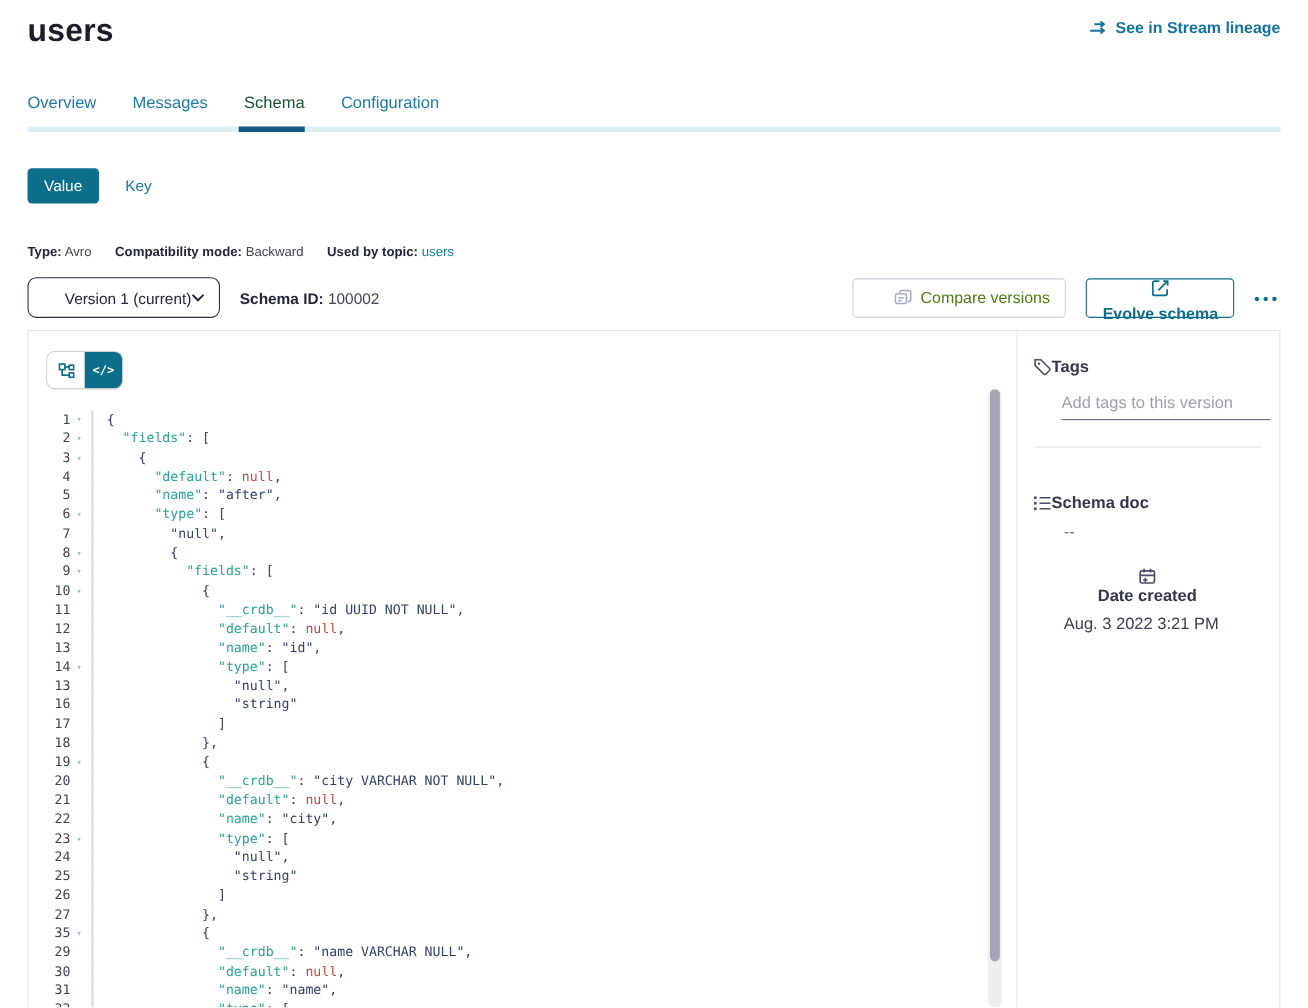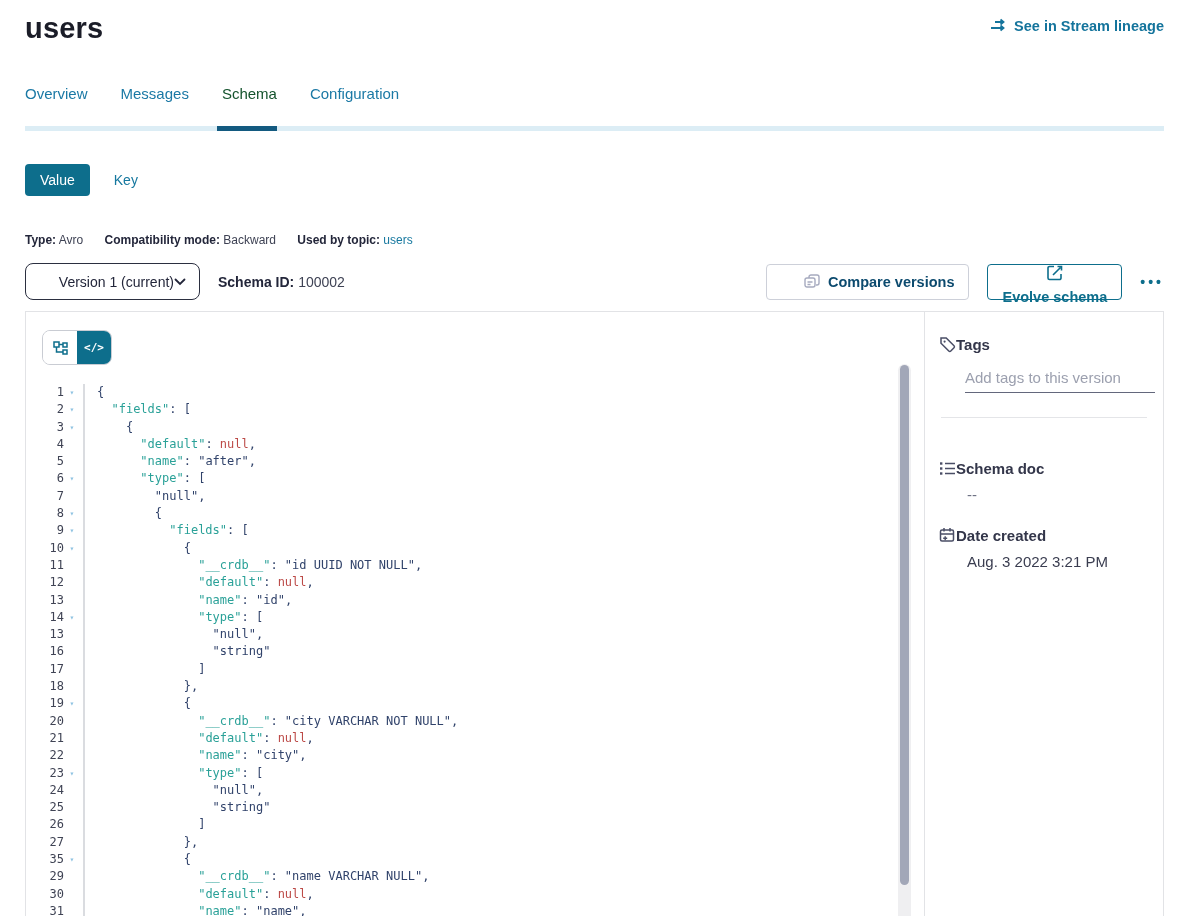--- a/index.html
+++ b/index.html
@@ -7,21 +7,21 @@
     font-family:"Liberation Sans", sans-serif; color:#3E4254; }
   .page { padding:0 25px; }
 
   
   .hdr { display:flex; justify-content:space-between; align-items:flex-start; margin-top:12px; }
   .title { font-size:29px; font-weight:700; color:#1B1D28; letter-spacing:.2px; }
   .lineage { display:flex; align-items:flex-start; gap:7px; color:#14749C; font-size:14.5px; font-weight:700; text-decoration:none; margin-top:6px; cursor:pointer; }
 
   
   .tabs { display:flex; margin-top:40px; }
-  .tab { font-size:15px; color:#1B79A5; margin-right:33px; padding-bottom:24px; cursor:pointer; font-weight:400; }
+  .tab { font-size:15px; color:#1B79A5; margin-right:33px; padding-bottom:13px; cursor:pointer; font-weight:400; }
   .tab.active { color:#14532d; font-weight:500; position:relative; }
   .tabtrack { height:5px; background:#DCEDF5; position:relative; }
   .tabtrack .seg { position:absolute; left:192px; width:60px; height:5px; background:#135A80; }
 
   
   .vk { display:flex; align-items:center; margin-top:33px; gap:24px; }
   .vk .pill { background:#0D6E8C; color:#fff; font-size:14px; padding:8px 15px; border-radius:4px; border:none; cursor:pointer; }
   .vk .key { color:#16789F; font-size:14px; cursor:pointer; }
 
   
@@ -29,21 +29,21 @@
   .meta b { color:#23263A; font-weight:700; }
   .meta .grp { margin-right:18px; }
   .meta a { color:#16789F; text-decoration:none; cursor:pointer; }
 
   
   .vrow { display:flex; align-items:center; margin-top:16px; }
   .select { width:175px; height:37px; border:1px solid #2B2F40; border-radius:8px; display:flex; align-items:center; justify-content:flex-end; padding:0 13px; font-size:14px; color:#23263A; cursor:pointer; background:#fff; }
   .sid { margin-left:18px; font-size:14px; }
   .sid b { color:#23263A; }
   .btn { display:inline-flex; align-items:center; gap:8px; height:36px; padding:0 14px; border-radius:4px; font-size:14.5px; background:#fff; cursor:pointer; }
-  .btn.disabled { border:1px solid #CDD0D9; color:#0c4a6e; font-weight:700; cursor:default;padding-left:37px; }
+  .btn.disabled { border:1px solid #CDD0D9; color:#4d7c0f; font-weight:400; cursor:default;padding-left:37px; }
   .btn.primary { border:1px solid #0D6E8C; color:#0D6E8C; font-weight:700;flex-direction:column; }
   .right { margin-left:auto; display:flex; align-items:center; gap:18px; }
   .more { color:#0D6E8C; font-size:14px; letter-spacing:3px; font-weight:700; cursor:pointer; }
 
   
   .card { margin-top:11px; border:1px solid #E2E3E6; border-bottom:none; height:616px; display:flex; overflow:hidden; }
   .codepanel { width:900px; position:relative; }
   .toolbar { margin:18px 0 0 16px; display:inline-flex; border-radius:8px; overflow:hidden; border:1px solid #C9CCD3; }
   .tbtn { width:34px; height:33px; display:flex; align-items:center; justify-content:center; background:#fff; cursor:pointer; }
   .tbtn.active { background:#0D6E8C; }
@@ -64,21 +64,21 @@
   .scrollthumb { position:absolute; top:1px; left:2px; width:9px; height:520px; background:#A2A7B8; border-radius:5px; }
 
   
   .side { width:239px; border-left:1px solid #E2E3E6; padding:24px 16px 0 14px; }
   .shead { display:flex; align-items:center; gap:0; font-size:15px; font-weight:700; color:#33364A; }
   .tagsinput { margin:14px 0 0 26px; }
   .tagsinput input { border:none; border-bottom:1px solid #63677C; width:190px; font-size:15px; padding:2px 0 6px 0; outline:none; font-family:"Liberation Sans", sans-serif; color:#3E4254; }
   .tagsinput input::placeholder { color:#9CA0AF; }
   .sdiv { border:none; border-top:1px solid #E4E5E8; margin:24px 0 0 2px; }
   .sgap1 { margin-top:42px; }
-  .sgap2 { margin-top:24px; }
+  .sgap2 { margin-top:24px;flex-direction:column; }
   .sval { margin:9px 0 0 28px; font-size:15px; color:#3A3D50; }
   .sval.dim { color:#6E7284; }
 
   svg { display:block; }
 </style>
 </head>
 <body>
 
 <div class="page">
 

